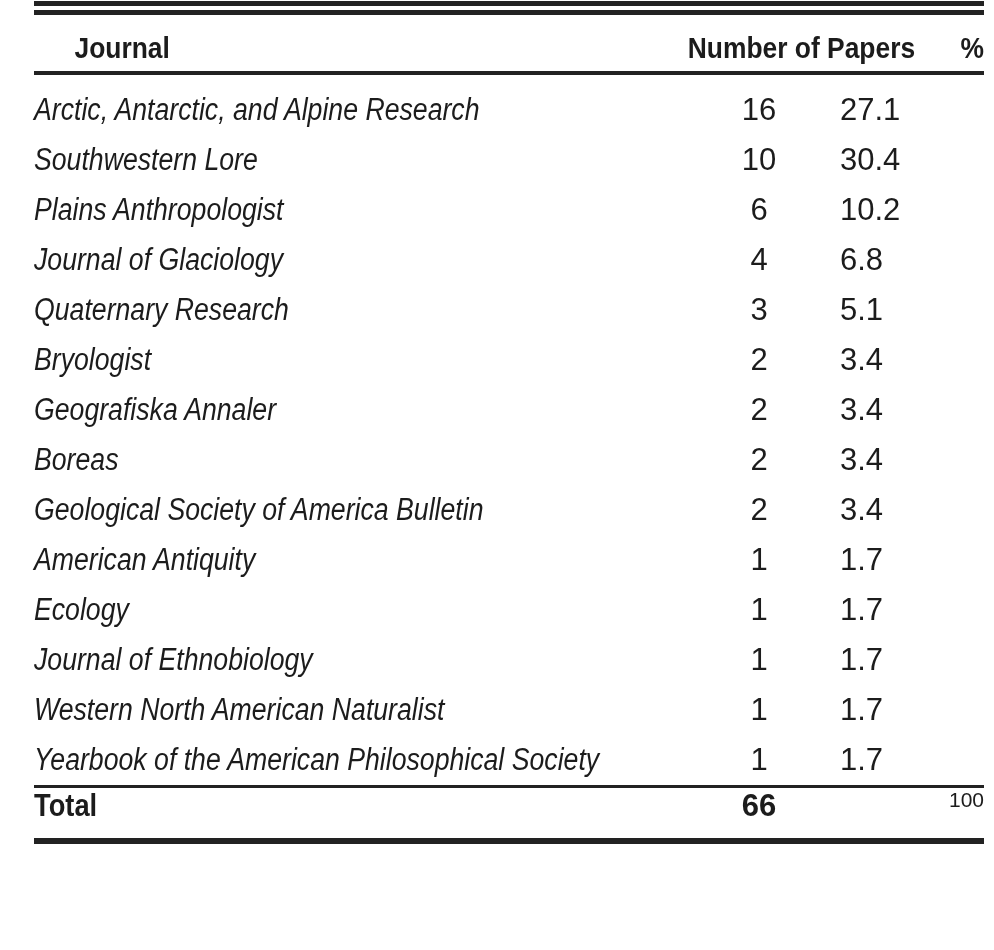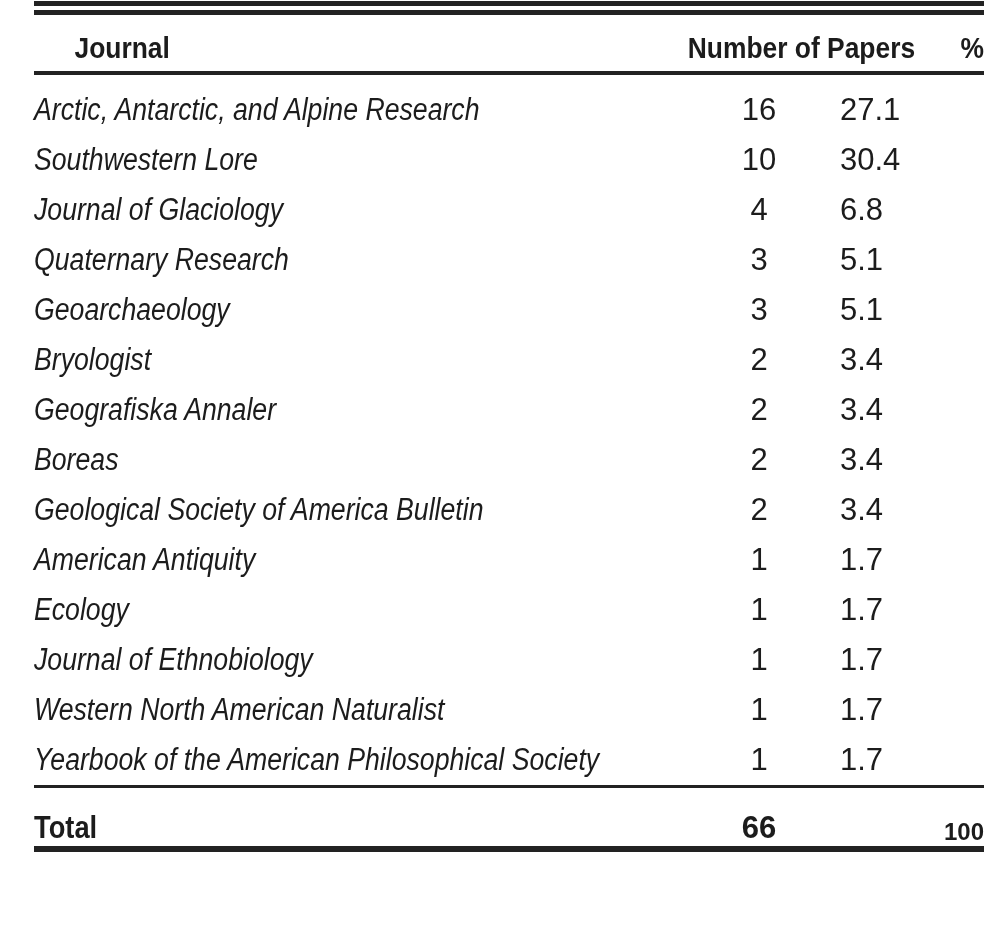--- a/index.html
+++ b/index.html
@@ -92,42 +92,42 @@
   }
   td.pct-val {
     text-align: left;
     font-style: normal;
     padding-right: 2px;
   }
 
   
   .total-row {
     display: flex;
-    align-items: flex-end;
+    align-items: flex-start;
     width: 100%;
-    height: 58px;
+    height: 50px;
   }
   .total-label {
     flex: 0 0 644px;
     font-size: 31px;
     font-weight: bold;
     text-align: left;
     transform: scaleX(0.88);
     transform-origin: left center;
   }
   .total-count {
     flex: 0 0 162px;
     font-size: 31px;
     font-weight: bold;
     text-align: center;
   }
   .total-pct {
     flex: 0 0 144px;
-    font-size: 24px;
-    font-weight: bold;
+    font-size: 21px;
+    font-weight: normal;
     text-align: right;
     padding-right: 2px;
   }
   .spacer-sm { height: 10px; }
   .spacer-hdr { height: 10px; }
 </style>
 </head>
 <body>
 
 <div id="table-root">
@@ -168,31 +168,31 @@
         <td class="journal-name">Arctic, Antarctic, and Alpine Research</td>
         <td class="count-val">16</td>
         <td class="pct-val">27.1</td>
       </tr>
       <tr>
         <td class="journal-name">Southwestern Lore</td>
         <td class="count-val">10</td>
         <td class="pct-val">30.4</td>
       </tr>
       <tr>
+        <td class="journal-name">Plains Anthropologist</td>
+        <td class="count-val">6</td>
+        <td class="pct-val">10.2</td>
+      </tr>
+      <tr>
         <td class="journal-name">Journal of Glaciology</td>
         <td class="count-val">4</td>
         <td class="pct-val">6.8</td>
       </tr>
       <tr>
         <td class="journal-name">Quaternary Research</td>
-        <td class="count-val">3</td>
-        <td class="pct-val">5.1</td>
-      </tr>
-      <tr>
-        <td class="journal-name">Geoarchaeology</td>
         <td class="count-val">3</td>
         <td class="pct-val">5.1</td>
       </tr>
       <tr>
         <td class="journal-name">Bryologist</td>
         <td class="count-val">2</td>
         <td class="pct-val">3.4</td>
       </tr>
       <tr>
         <td class="journal-name">Geografiska Annaler</td>

